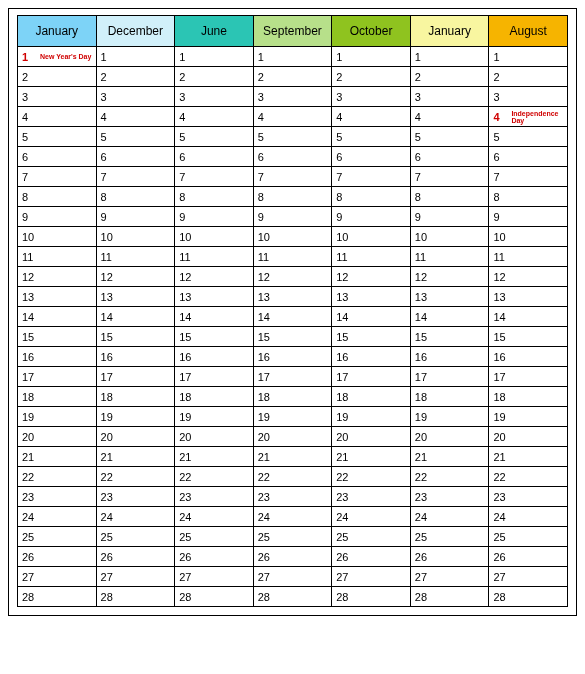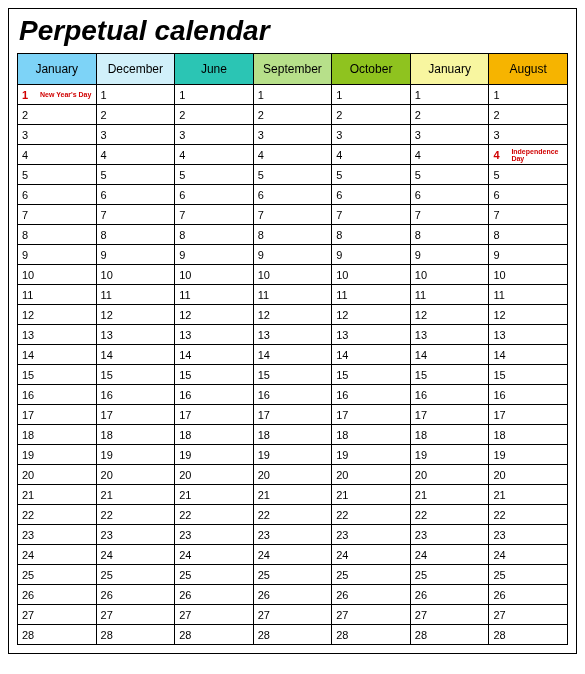--- a/index.html
+++ b/index.html
@@ -60,21 +60,20 @@
     flex: 1;
     padding-left: 2px;
   }
   .holiday { color: #d00000; font-weight: bold; }
   .holiday .num { font-weight: bold; }
 </style>
 </head>
 <body>
 
 <div class="page">
-  <h1 class="title">Perpetual calendar</h1>
   <table>
     <thead>
       <tr id="header-row">
           <th style="background: rgb(125, 211, 247);">January</th>
           <th style="background: rgb(209, 240, 250);">December</th>
           <th style="background: rgb(43, 197, 180);">June</th>
           <th style="background: rgb(183, 224, 138);">September</th>
           <th style="background: rgb(143, 195, 31);">October</th>
           <th style="background: rgb(248, 246, 160);">January</th>
           <th style="background: rgb(246, 180, 0);">August</th>

